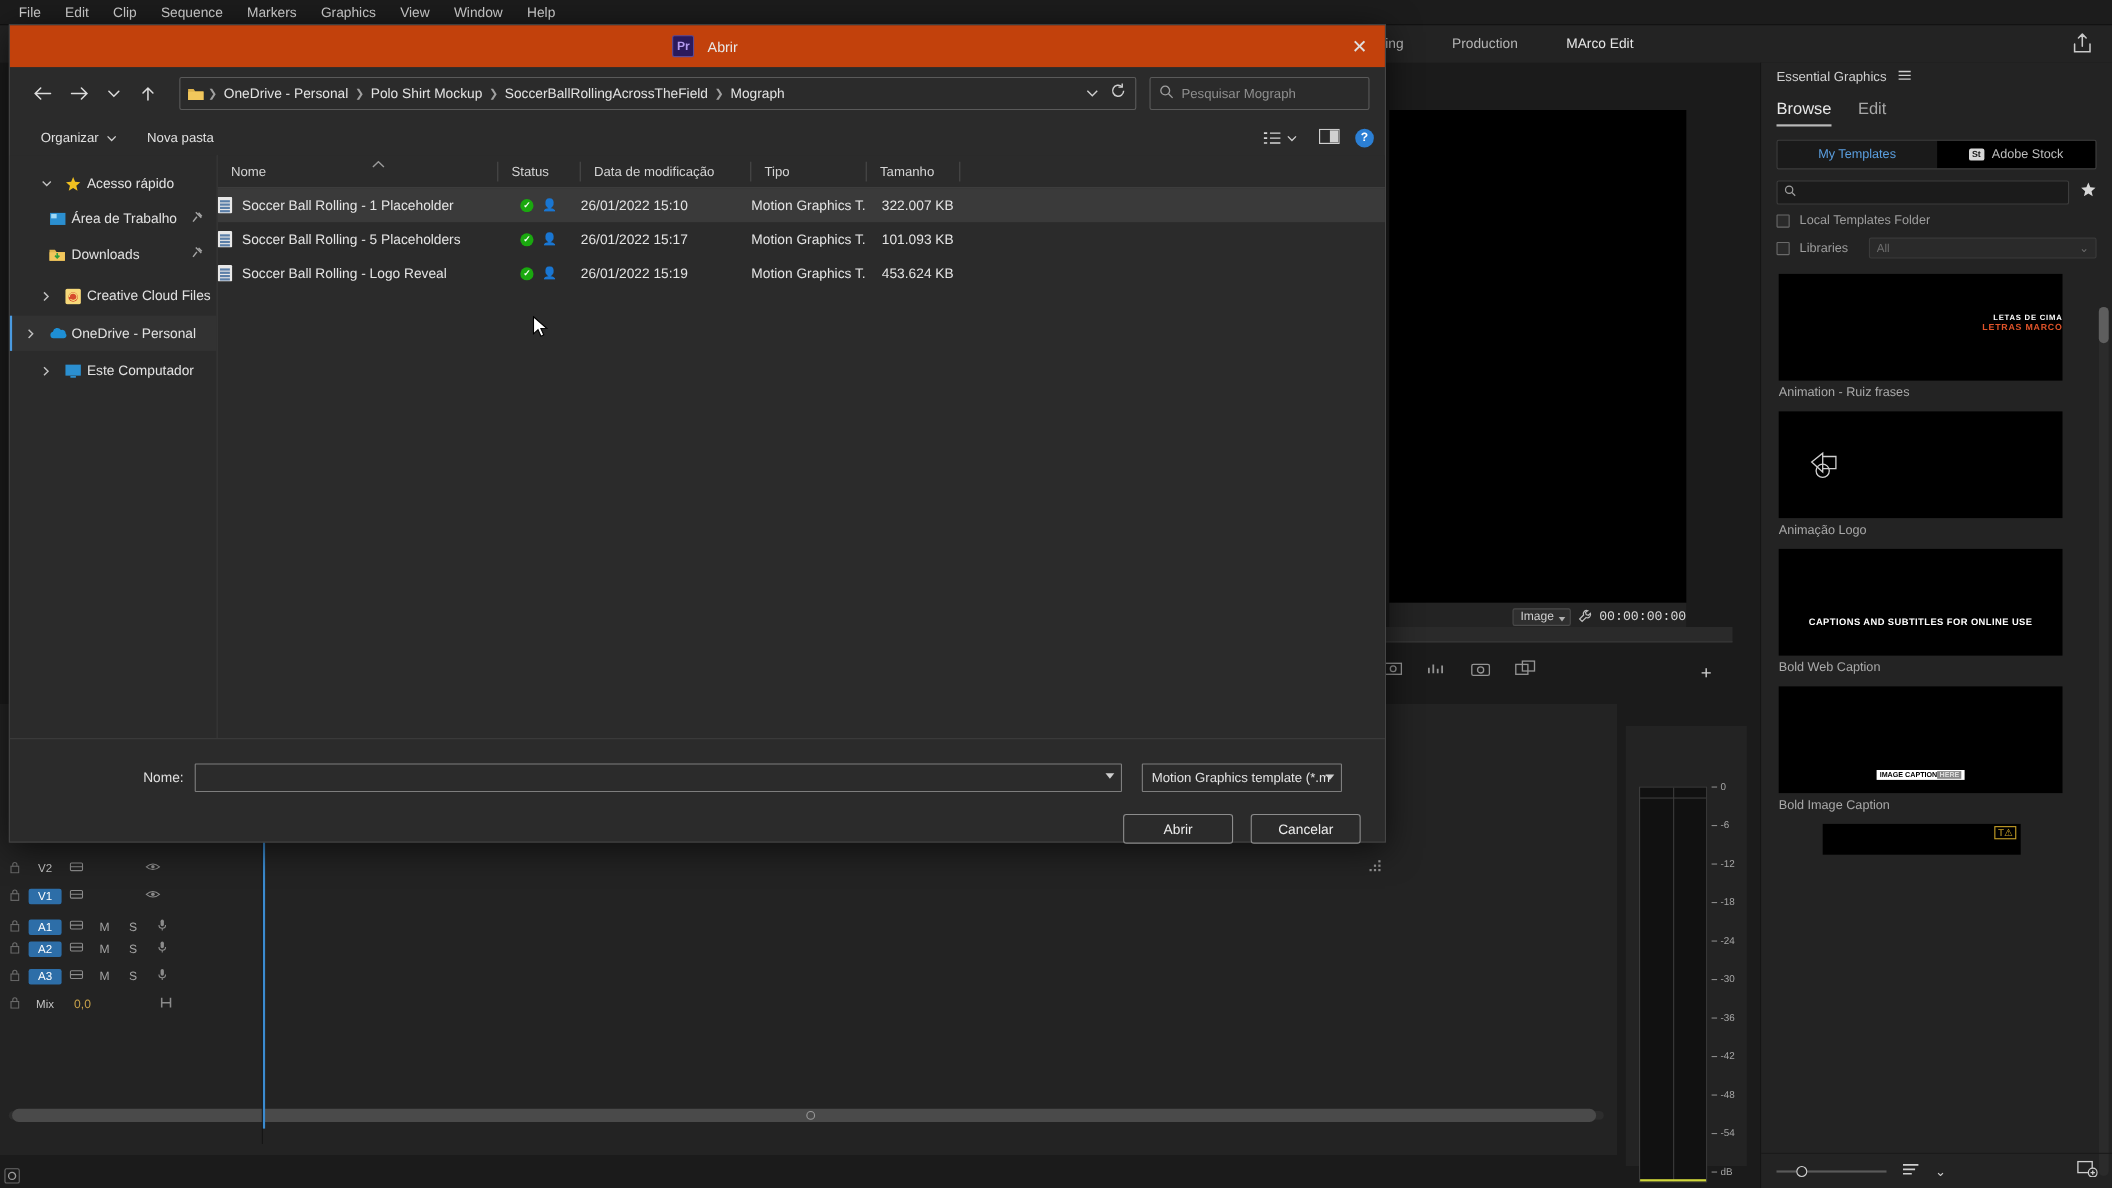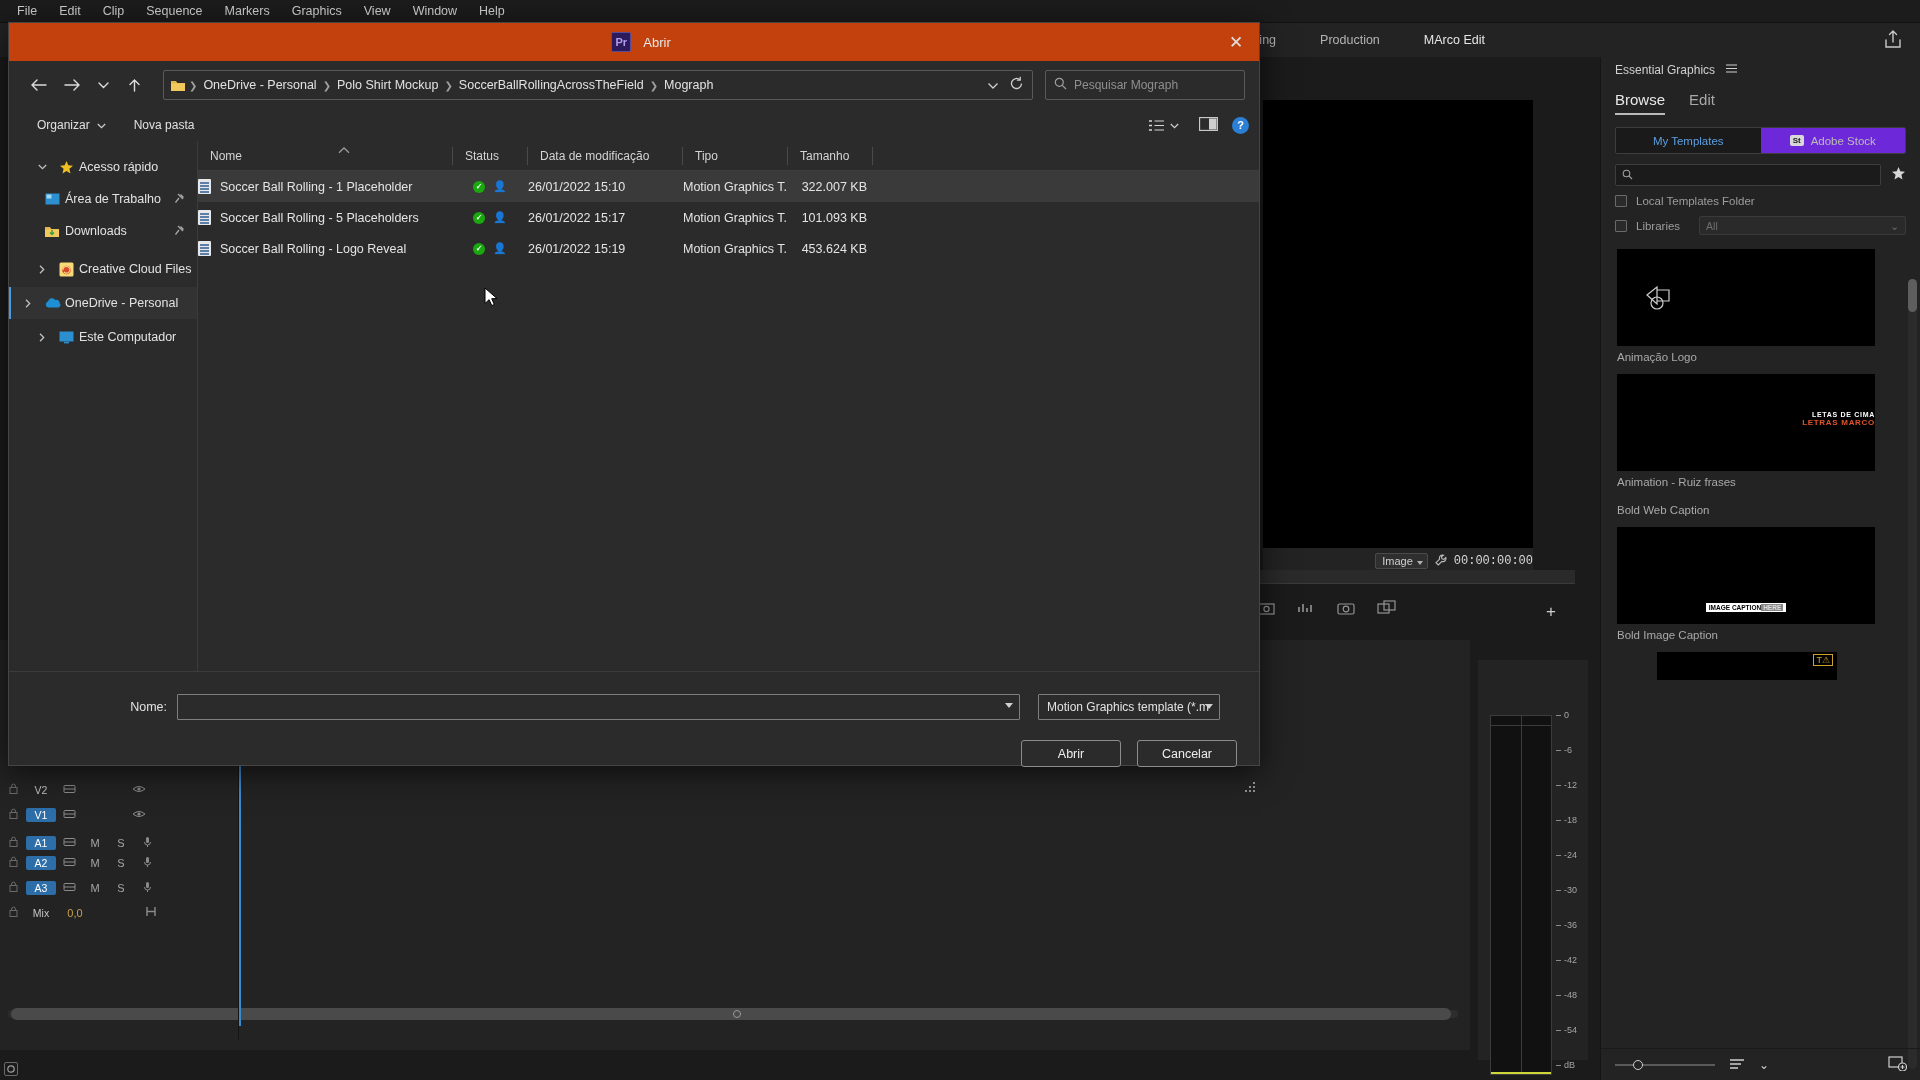--- a/index.html
+++ b/index.html
@@ -116,21 +116,21 @@
   }
   .eg-tabs { display: flex; gap: 24px; padding: 8px 0 0 14px; font-size: 15px; }
   .eg-tabs .t { padding-bottom: 5px; color: #a8a8a8; }
   .eg-tabs .t.active { color: #e8e8e8; border-bottom: 2px solid #b9b9b9; }
   .eg-seg {
     margin: 12px 14px 0 14px; height: 27px; display: flex;
     border: 1px solid #3d3d3d; border-radius: 2px; overflow: hidden;
   }
   .eg-seg .s {
     flex: 1; display: flex; align-items: center; justify-content: center; gap: 7px;
-    font-size: 11.5px; background: #6d28d9; color: #bcbcbc;
+    font-size: 11.5px; background: #000000; color: #bcbcbc;
   }
   .eg-seg .s.active { background: #1a1a1a; color: #5b9fe0; }
   .st-badge {
     background: #d8d8d8; color: #1a1a1a; font-size: 8px; font-weight: bold;
     padding: 1px 3px; border-radius: 2px;
   }
   .eg-search-row { display: flex; align-items: center; gap: 10px; margin: 10px 14px 0 14px; }
   .eg-search {
     flex: 1; height: 22px; background: #1b1b1b; border: 1px solid #3d3d3d;
     display: flex; align-items: center; padding-left: 6px; border-radius: 2px;
@@ -605,38 +605,41 @@
       <span class="cbox"></span>
       <span>Libraries</span>
       <span class="eg-lib-sel">
         <span>All</span>
         <span>⌄</span>
       </span>
     </div>
 
     <div class="eg-grid">
       <div class="eg-card">
+        <div class="eg-thumb" style="flex-direction:column; justify-content:center; padding-bottom:8px">
+          <div class="letras1">LETAS DE CIMA</div>
+          <div class="letras2">LETRAS MARCO</div>
+        </div>
+        <div class="eg-label">Animation - Ruiz frases</div>
+      </div>
+
+      <div class="eg-card">
         <div class="eg-thumb" style="align-items:center; justify-content:flex-start; padding-left:26px">
           <svg width="34" height="28" viewBox="0 0 34 28">
               <path d="M4 11 L14 3 L14 20 Z M14 6 H26 V17 H14" fill="none" stroke="#cfcfcf" stroke-width="1.2"></path>
               <circle cx="14" cy="19" r="6" fill="none" stroke="#cfcfcf" stroke-width="1.2"></circle>
             </svg>
         </div>
         <div class="eg-label">Animação Logo</div>
       </div>
 
       <div class="eg-card">
-        <div class="eg-thumb" style="flex-direction:column; justify-content:center; padding-bottom:8px">
-          <div class="letras1">LETAS DE CIMA</div>
-          <div class="letras2">LETRAS MARCO</div>
-        </div>
-        <div class="eg-label">Animation - Ruiz frases</div>
-      </div>
-
-      <div class="eg-card">
+        <div class="eg-thumb">
+          <div class="caption-white">CAPTIONS AND SUBTITLES FOR ONLINE USE</div>
+        </div>
         <div class="eg-label">Bold Web Caption</div>
       </div>
 
       <div class="eg-card">
         <div class="eg-thumb">
           <div class="imgcap">
             <span>IMAGE CAPTION</span><span class="dim">HERE</span>
           </div>
         </div>
         <div class="eg-label">Bold Image Caption</div>

